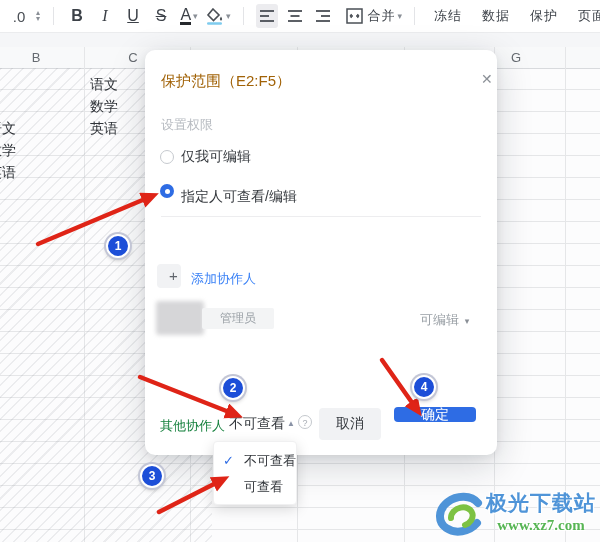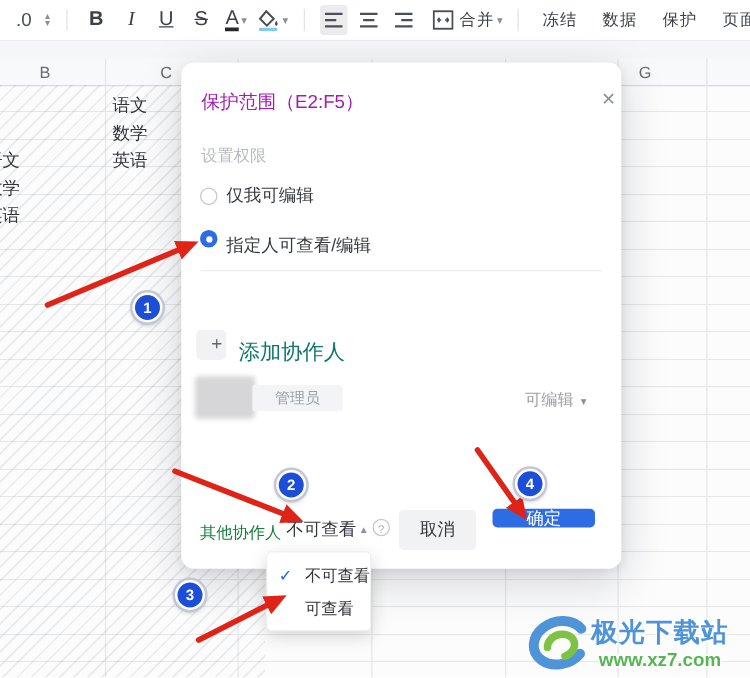--- a/index.html
+++ b/index.html
@@ -30,34 +30,34 @@
   .vline{position:absolute;top:14px;bottom:0;width:1px;background:#e5e6e8;}
   .grid{position:absolute;left:0;top:35px;right:0;bottom:0;
         background:repeating-linear-gradient(to bottom,transparent 0,transparent 21px,#e5e6e8 21px,#e5e6e8 22px);}
   .hatch{position:absolute;left:0;top:35px;width:212px;bottom:0;
          background:repeating-linear-gradient(135deg,rgba(125,130,140,.13) 0,rgba(125,130,140,.13) 1.5px,transparent 1.5px,transparent 8px);}
   .cell{position:absolute;font-size:14px;color:#2f3338;white-space:nowrap;text-align:right;}
   
   .dialog{position:absolute;left:145px;top:50px;width:352px;height:405px;background:#fff;
           border-radius:10px;box-shadow:0 10px 36px rgba(15,25,40,.18),0 2px 8px rgba(15,25,40,.08);z-index:20;}
   .dialog *{position:absolute;}
-  .dlg-title{left:16px;top:22px;font-size:15px;color:#a21caf;}
+  .dlg-title{left:16px;top:22px;font-size:15px;color:#a16207;}
   .dlg-close{right:16px;top:21px;font-size:14px;color:#8b9097;cursor:pointer;}
   .sec-label{left:16px;top:66px;font-size:13px;color:#b7bbc1;}
   .radio{width:14px;height:14px;border-radius:50%;box-sizing:border-box;}
   .radio-off{left:15px;top:100px;border:1.5px solid #c6cacf;background:#fff;}
   .radio-on{left:15px;top:134px;background:#2e6ce4;}
   .radio-on::after{content:"";position:absolute;left:4.5px;top:4.5px;width:5px;height:5px;border-radius:50%;background:#fff;}
   .radio-lbl1{left:36px;top:98px;font-size:14px;color:#35393e;}
   .radio-lbl2{left:36px;top:138px;font-size:14px;color:#35393e;}
   .dlg-divider{left:16px;right:16px;top:166px;height:1px;background:#ededef;}
   .collab-label{left:16px;top:187px;font-size:13px;color:#b7bbc1;}
   .plus-box{left:12px;top:214px;width:24px;height:24px;background:#f1f2f4;border-radius:4px;
             font-size:15px;color:#5f646b;text-align:center;line-height:24px;}
-  .add-label{left:46px;top:220px;font-size:17px;color:#0f766e;}
+  .add-label{left:46px;top:220px;font-size:13px;color:#3b82f6;}
   .member-blur{left:11px;top:251px;width:48px;height:34px;background:#d6d6d8;border-radius:3px;filter:blur(2px);}
   .member-badge{left:57px;top:258px;font-size:12px;color:#9aa0a6;background:#f3f4f5;padding:2px 18px;border-radius:2px;}
   .member-perm{left:275px;top:261px;font-size:13px;color:#9aa0a6;}
   .others-label{left:15px;top:367px;font-size:13px;color:#15803d;}
   .others-value{left:84px;top:365px;font-size:14px;color:#33373c;cursor:pointer;}
   .others-caret{left:142px;top:369px;font-size:8px;color:#8a93a6;}
   .help-circ{left:153px;top:365px;width:14px;height:14px;border:1px solid #c4c8cd;border-radius:50%;
              color:#a6abb2;font-size:9px;text-align:center;line-height:14px;box-sizing:border-box;}
   .btn{display:flex;align-items:center;justify-content:center;border-radius:4px;font-size:14px;cursor:pointer;}
   .btn-cancel{left:174px;top:358px;width:62px;height:32px;background:#f1f2f4;color:#33373c;}
@@ -66,21 +66,21 @@
   .dropdown{position:absolute;left:213px;top:441px;width:84px;height:64px;background:#fff;border-radius:4px;
             border:1px solid #f0f0f1;box-shadow:0 4px 14px rgba(0,0,0,.15);z-index:30;box-sizing:border-box;padding-top:6px;}
   .dd-item{height:26px;line-height:26px;padding-left:30px;font-size:13px;color:#33373c;position:relative;cursor:pointer;}
   .dd-check{position:absolute;left:9px;top:0;color:#2e6ce4;font-size:13px;}
   
   .arrows{position:absolute;left:0;top:0;z-index:40;pointer-events:none;}
   .badge{position:absolute;width:20px;height:20px;border-radius:50%;background:#1c4ed8;border:2px solid #fff;
          box-shadow:0 0 0 2px #c3c6d6,0 2px 4px rgba(0,0,0,.25);color:#fff;font-size:12px;font-weight:700;
          text-align:center;line-height:20px;z-index:41;}
   
-  .watermark{position:absolute;right:17px;bottom:3px;display:flex;align-items:center;z-index:50;}
+  .watermark{position:absolute;right:4px;bottom:3px;display:flex;z-index:50;font-family:Liberation Serif, serif;}
   .wm-text{display:flex;flex-direction:column;align-items:center;margin-left:2px;}
   .wm-name{font-size:21px;font-weight:700;color:#4f94d8;letter-spacing:1px;white-space:nowrap;
            text-shadow:-1px -1px 0 #fff,1px -1px 0 #fff,-1px 1px 0 #fff,1px 1px 0 #fff,0 0 4px #fff;}
   .wm-url{font-size:15px;font-weight:700;color:#57b554;white-space:nowrap;
           text-shadow:-1px -1px 0 #fff,1px -1px 0 #fff,-1px 1px 0 #fff,1px 1px 0 #fff,0 0 4px #fff;}
 </style>
 </head>
 <body>
 
 <div class="toolbar">

